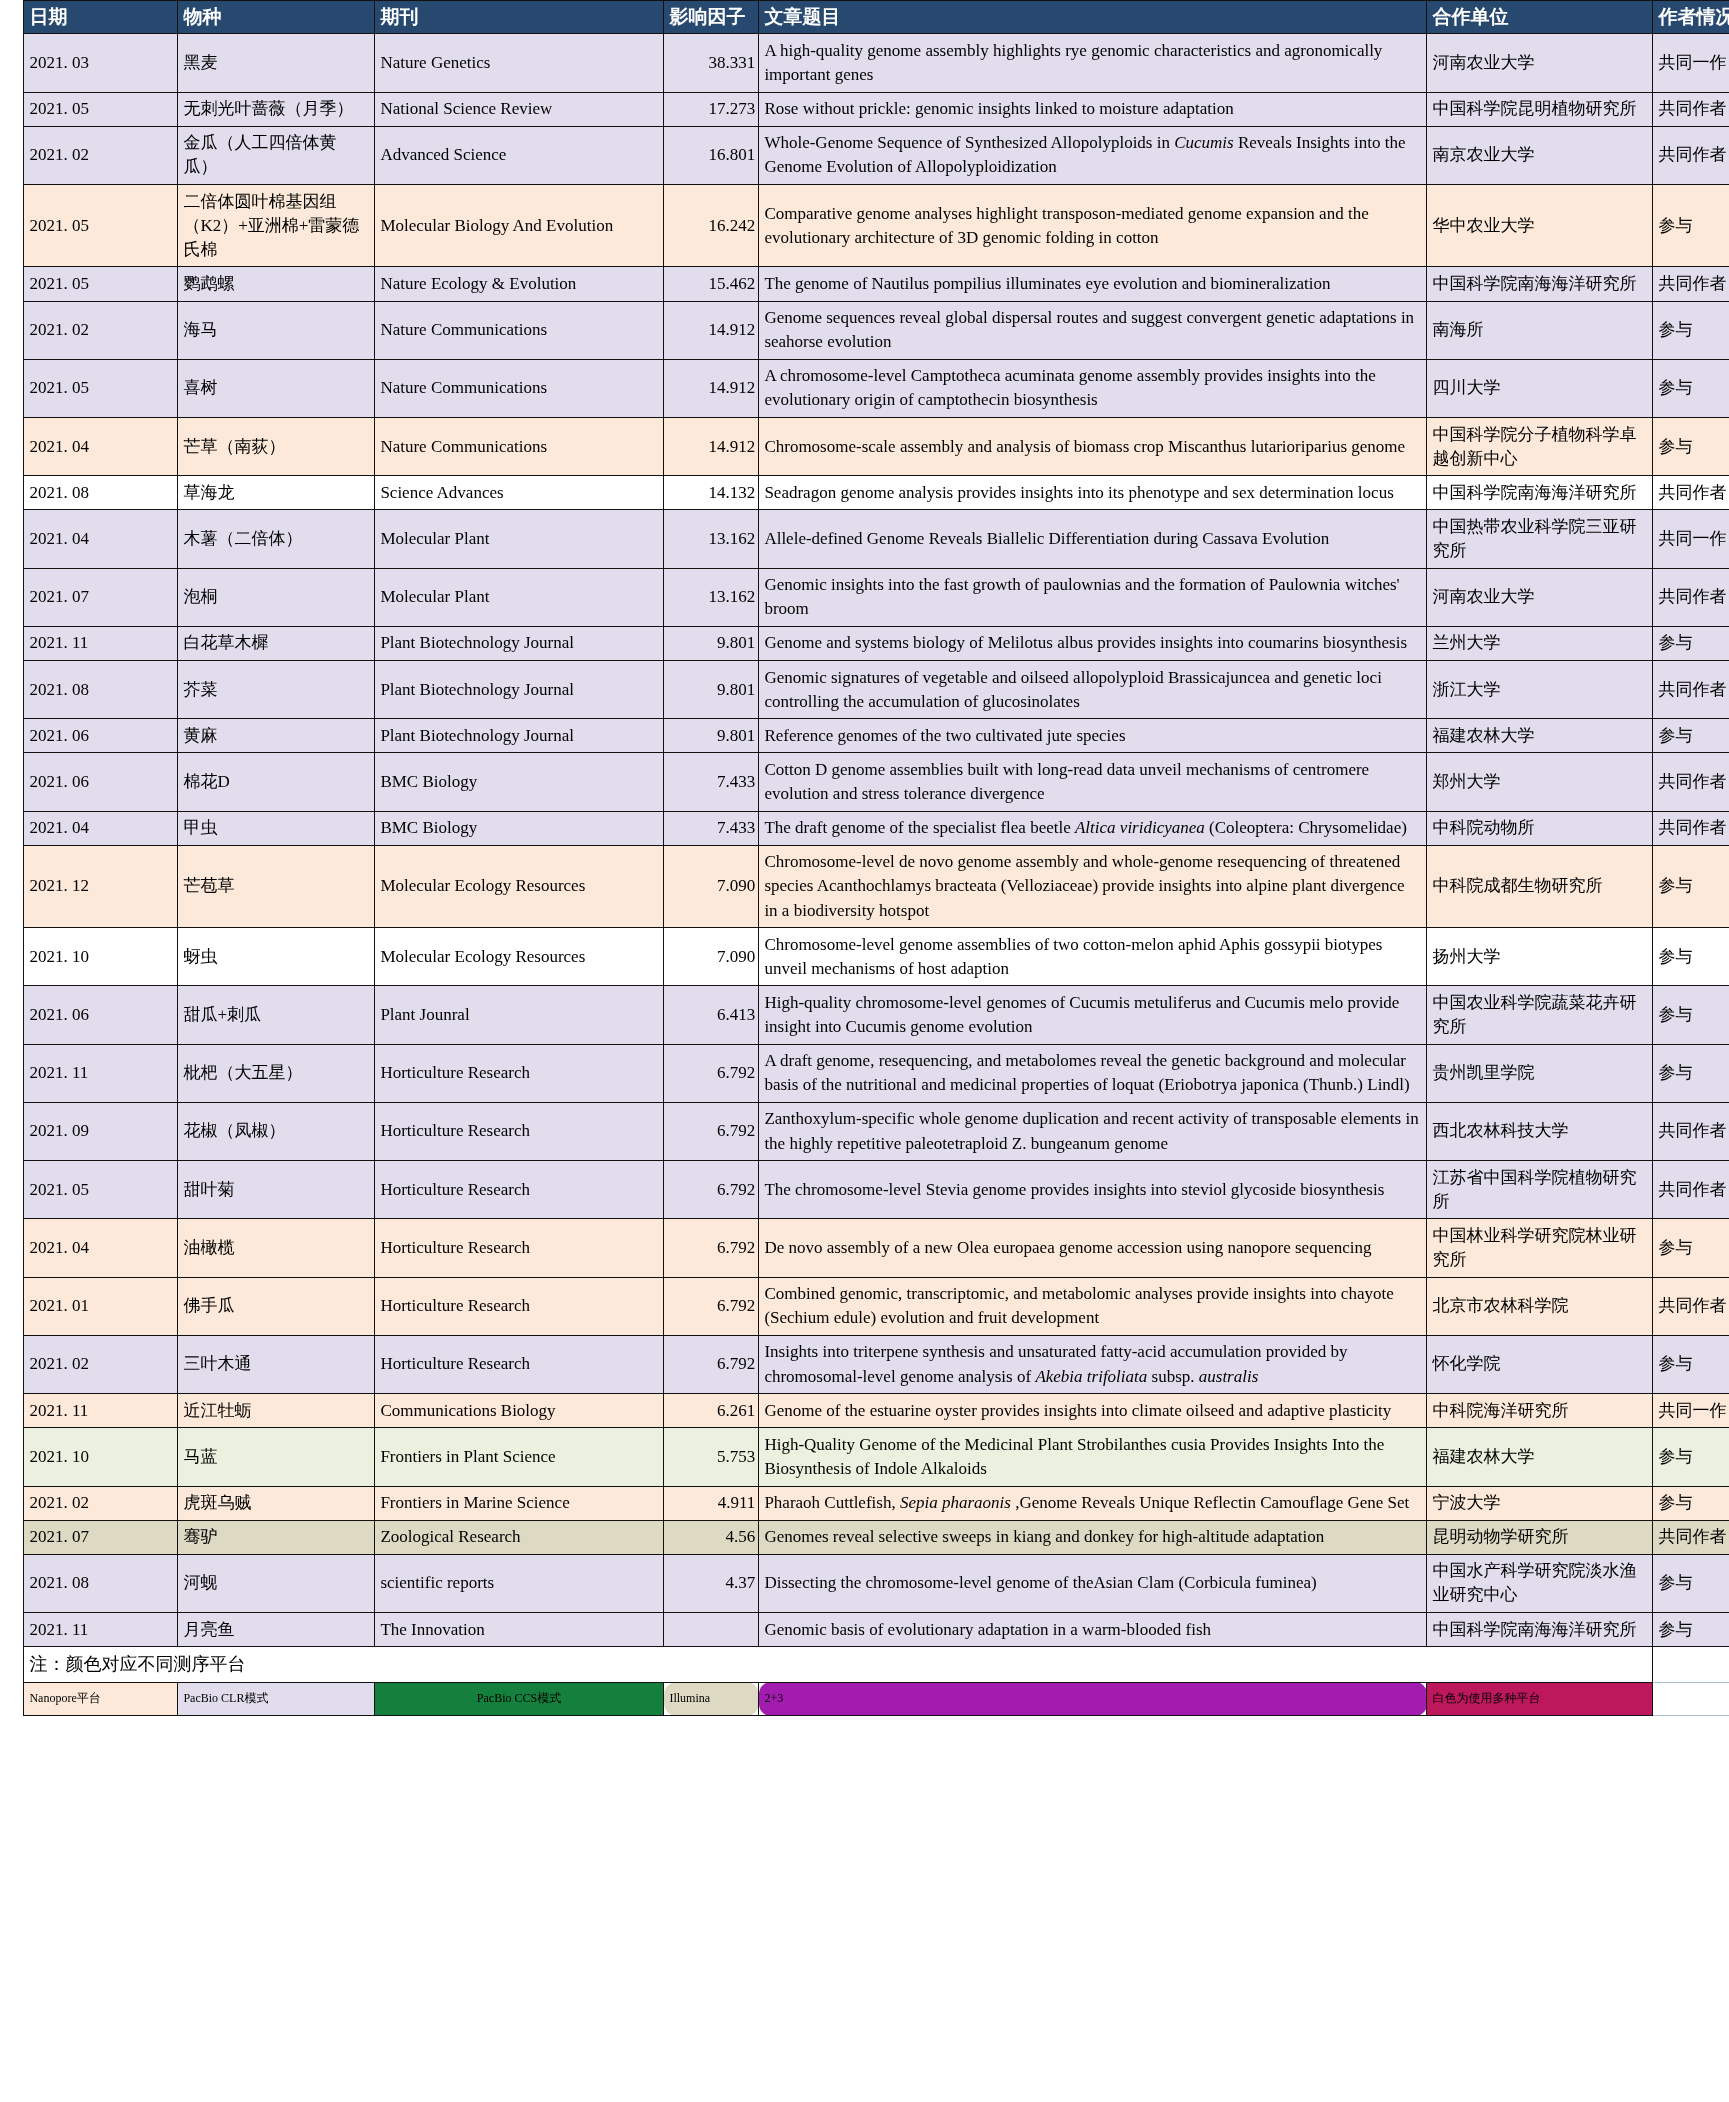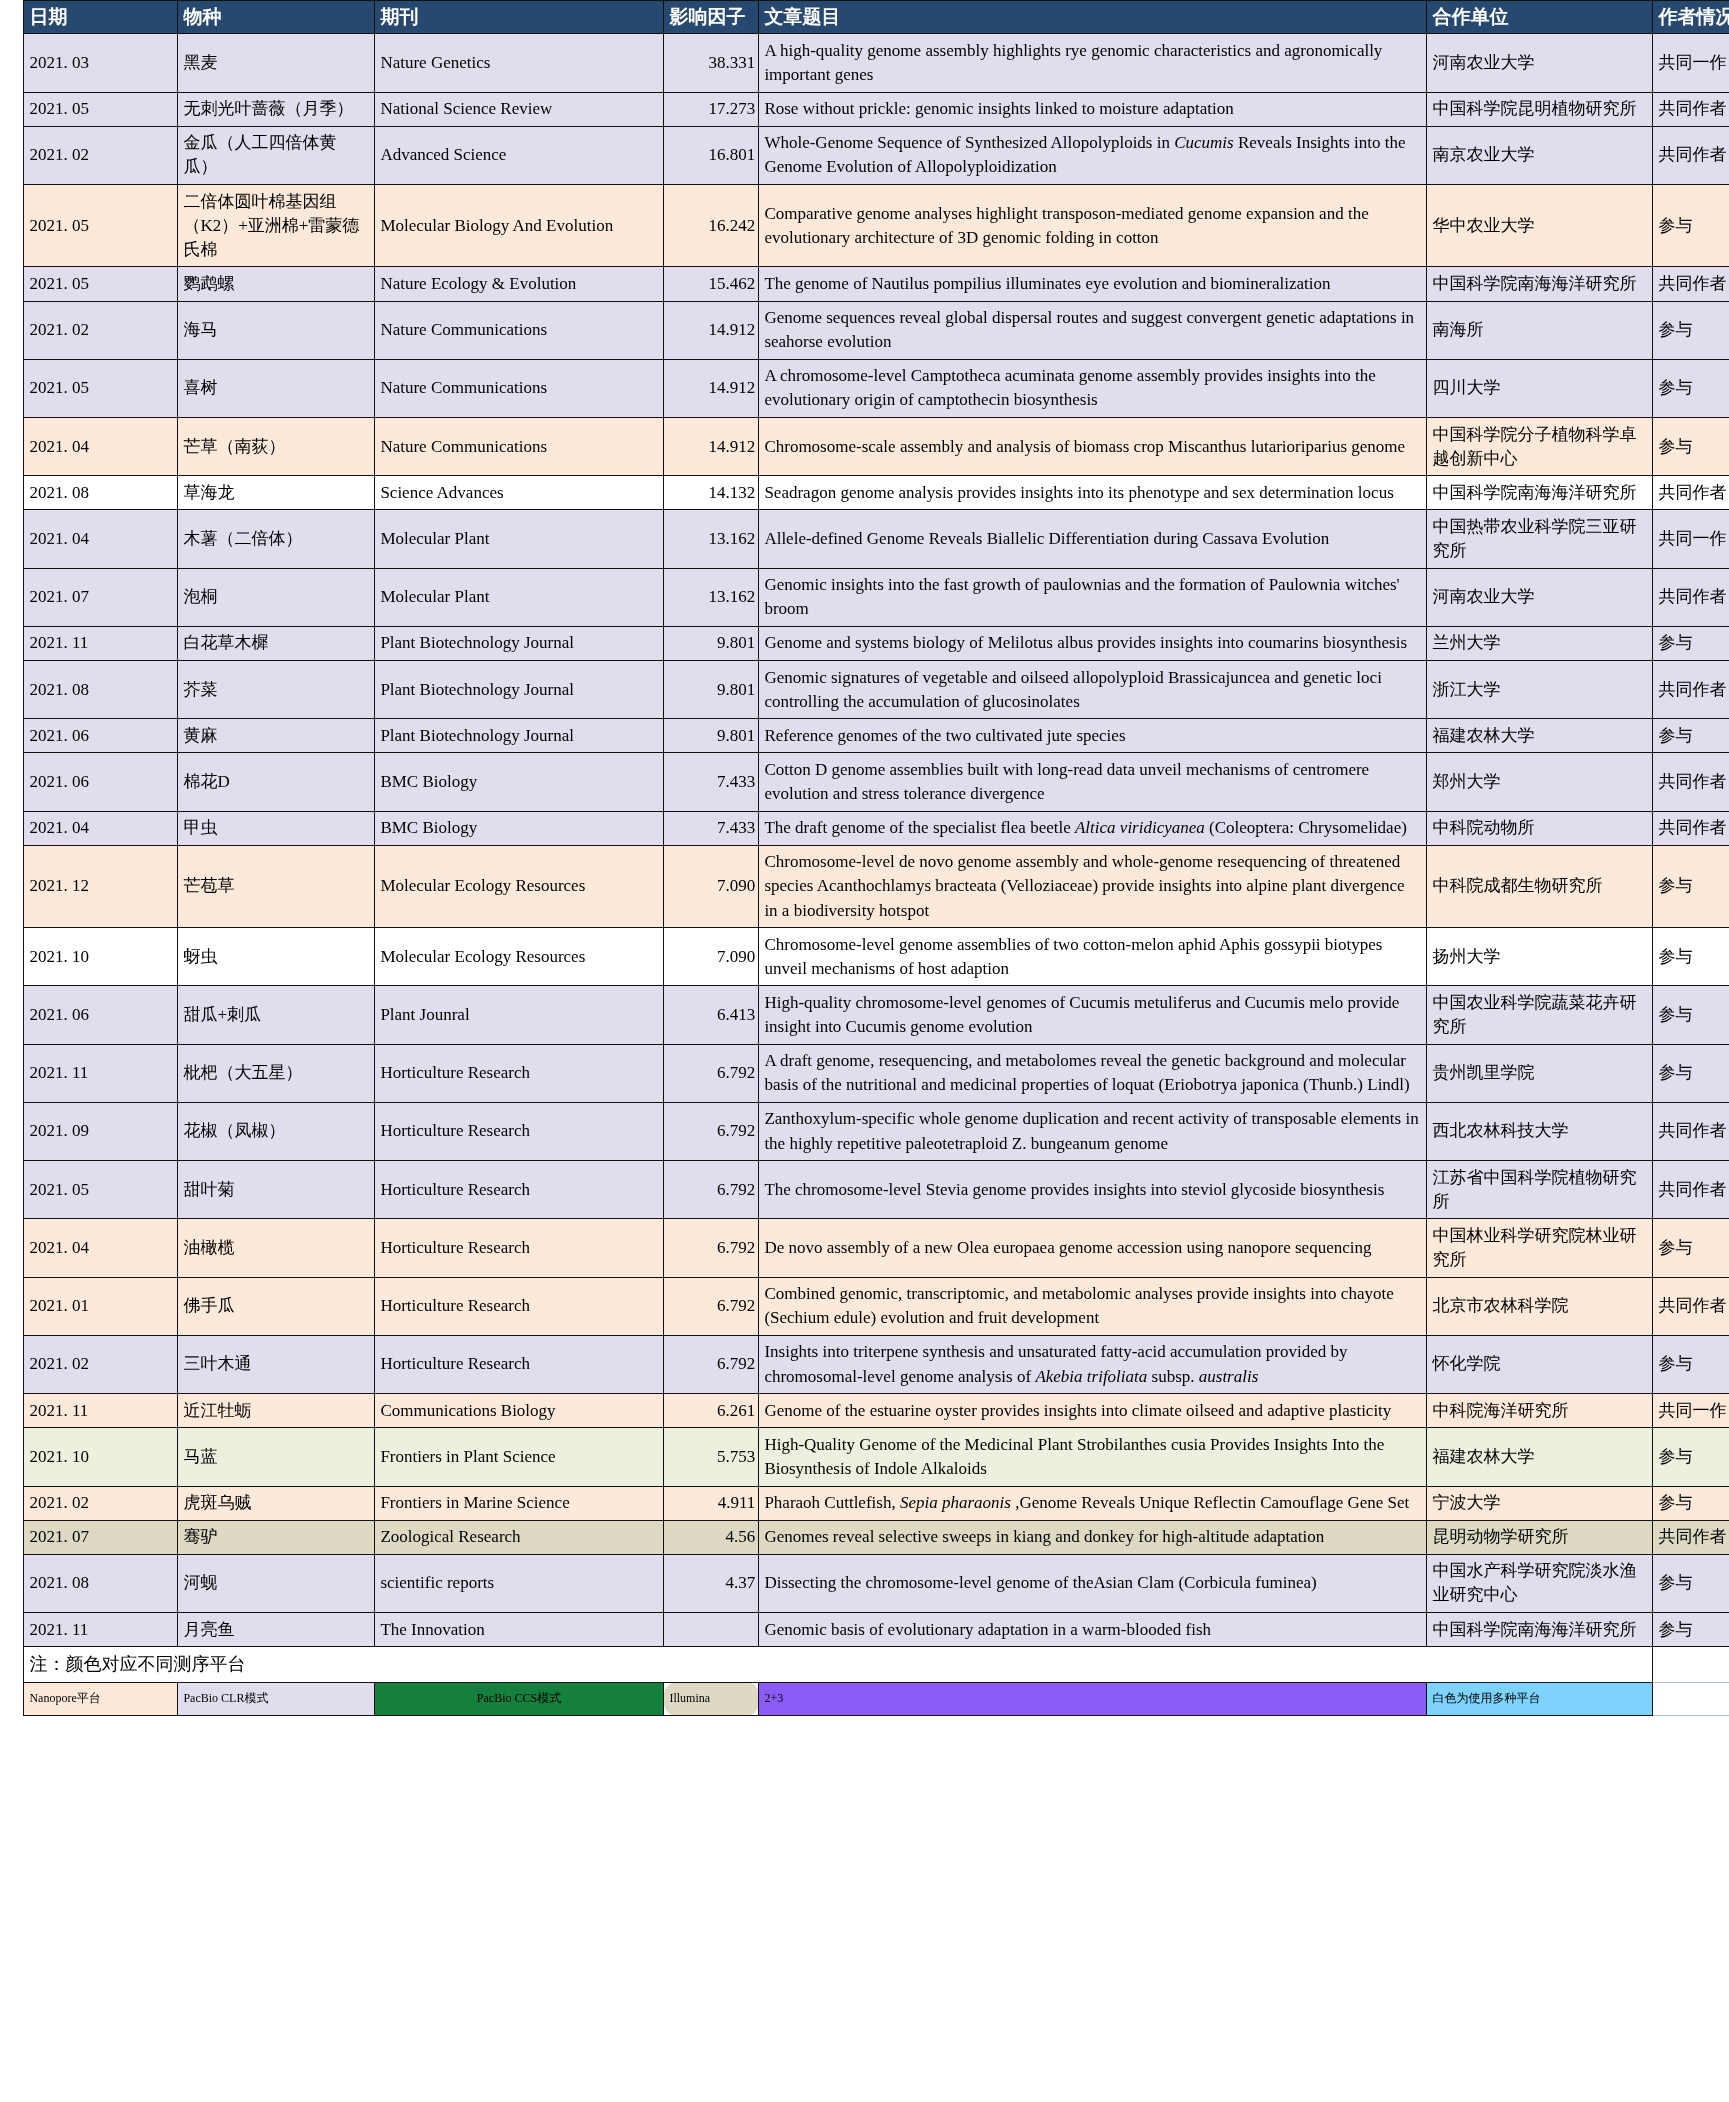--- a/index.html
+++ b/index.html
@@ -328,20 +328,20 @@
     <tfoot>
       <tr class="note-row">
         <td colspan="6">注：颜色对应不同测序平台</td>
         <td class="corner-cell"></td>
       </tr>
       <tr class="legend-row" id="legend-row">
           <td style="background: rgb(252, 233, 217);">Nanopore平台</td>
           <td style="background: rgb(225, 221, 236);">PacBio  CLR模式</td>
           <td style="background: #15803d; text-align: center;">PacBio CCS模式</td>
           <td style="background: rgb(221, 217, 195); border-radius: 13px;">Illumina</td>
-          <td style="background: #8b5cf6;">2+3</td>
-          <td style="background: #7dd3fc;">白色为使用多种平台</td>
+          <td style="background: #a21caf; border-radius: 12px;">2+3</td>
+          <td style="background: #be185d;">白色为使用多种平台</td>
           <td class="corner-cell"></td>
         </tr>
     </tfoot>
   </table>
 </div>
 
 
 </body></html>

